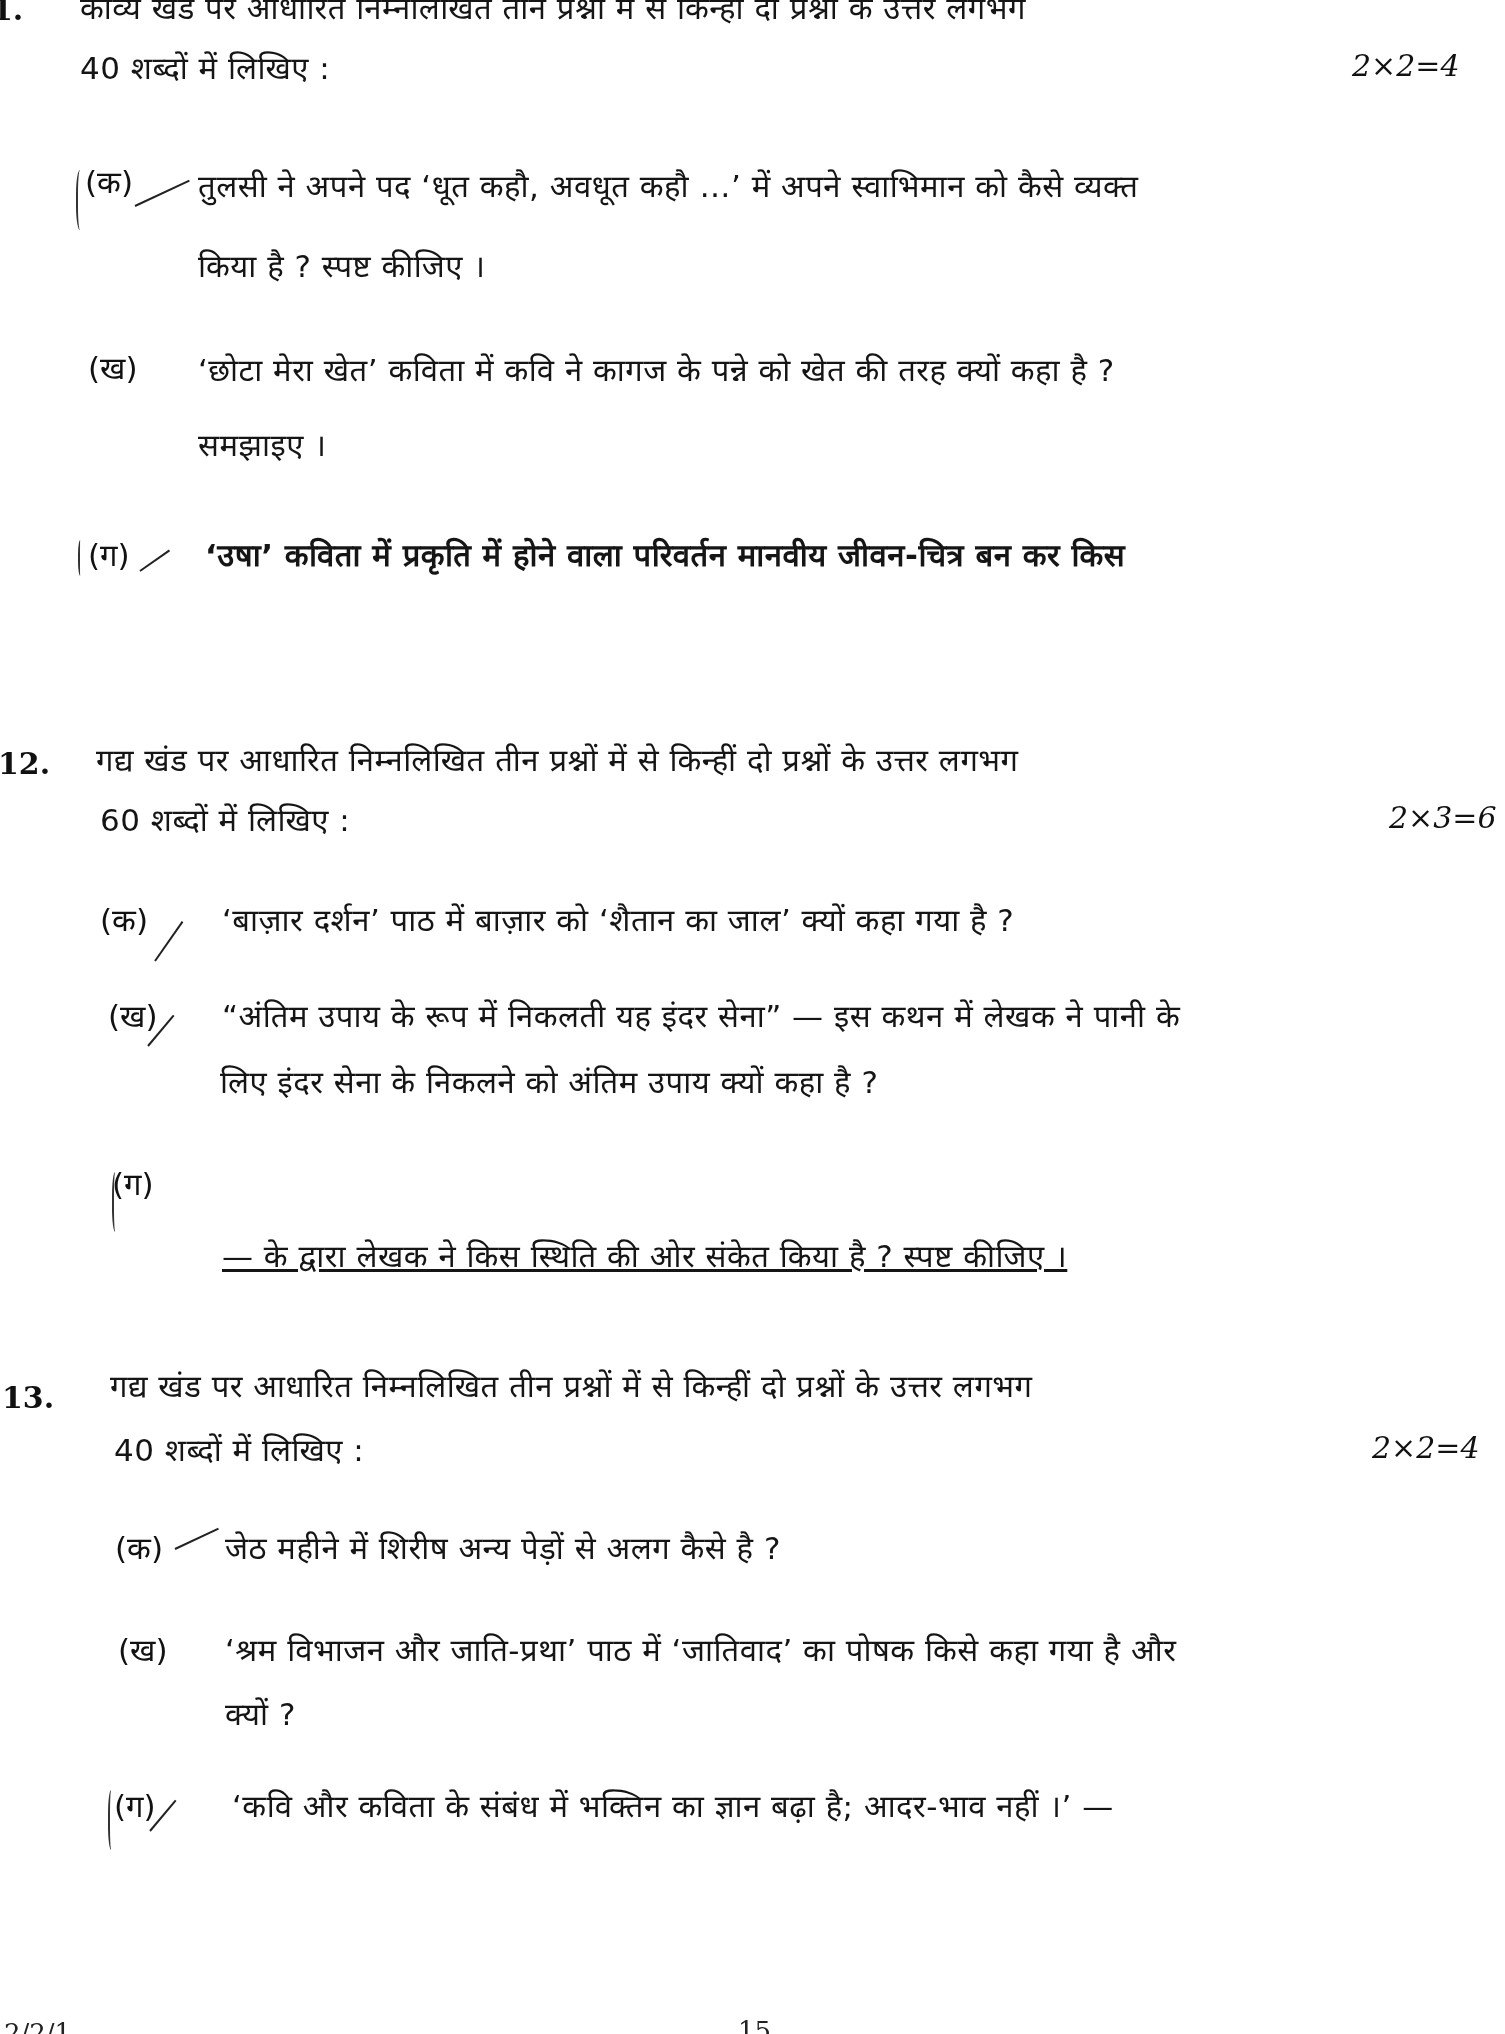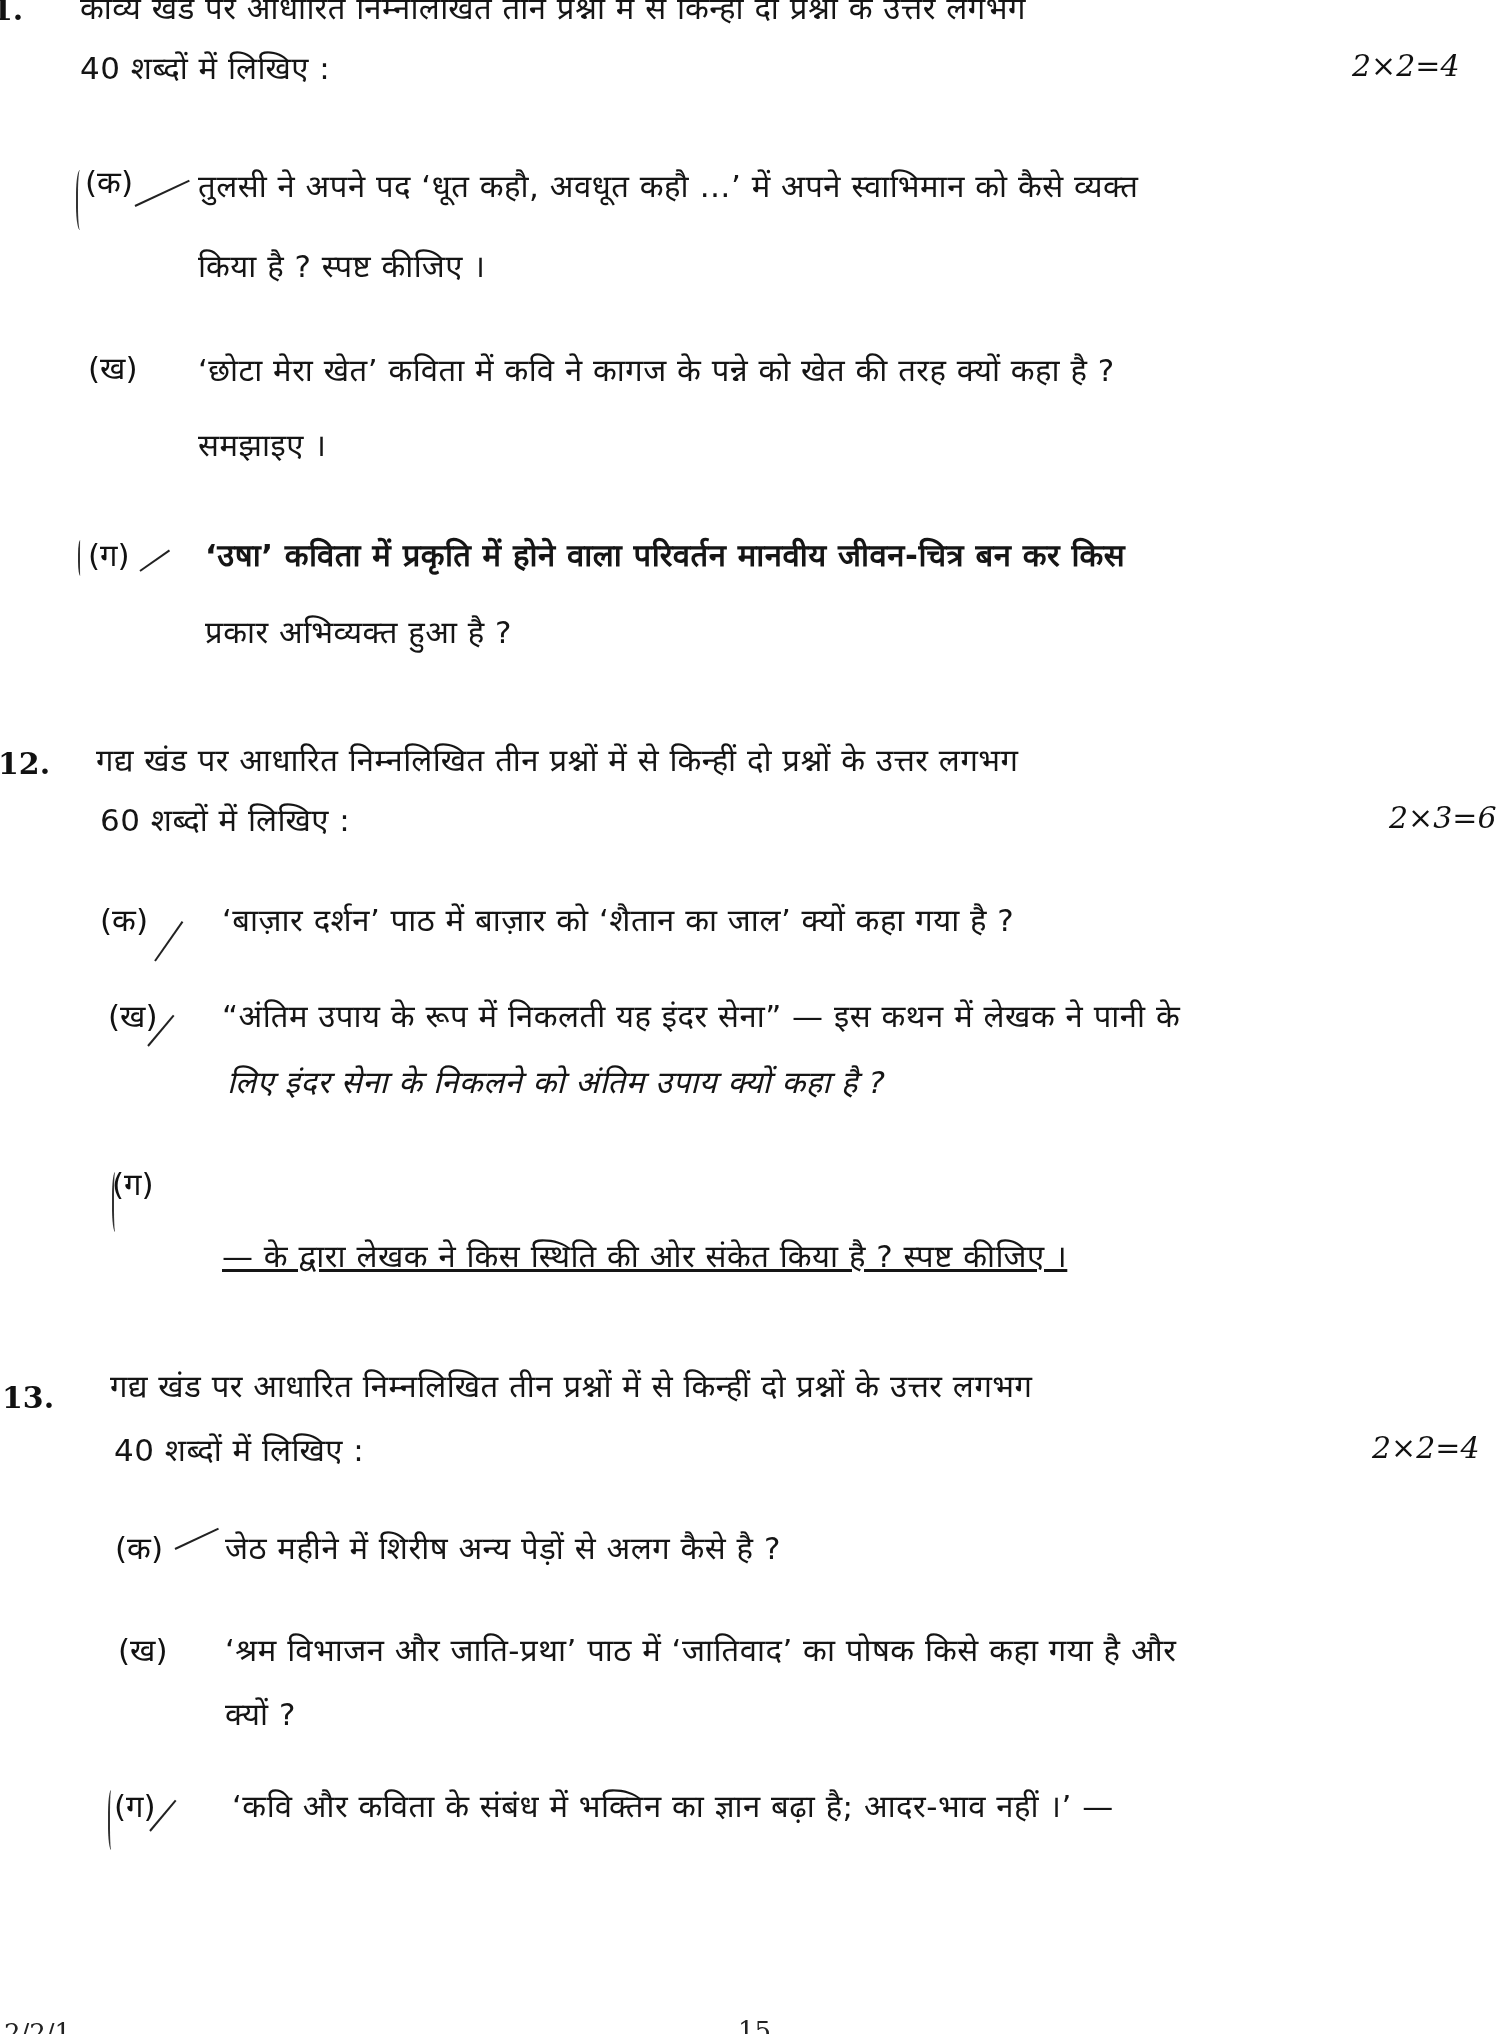--- a/index.html
+++ b/index.html
@@ -49,35 +49,34 @@
   <div class="line" style="left:198px; top:246px;">किया है ? स्पष्ट कीजिए ।</div>
 
   <div class="label" style="left:88px; top:348px;">(ख)</div>
   <div class="line" style="left:198px; top:350px;">‘छोटा मेरा खेत’ कविता में कवि ने कागज के पन्ने को खेत की तरह क्यों कहा है ?</div>
   <div class="line" style="left:198px; top:425px;">समझाइए ।</div>
 
   <div class="bracket" style="left:78px; top:540px; width:4px; height:36px;"></div>
   <div class="label" style="left:88px; top:535px;">(ग)</div>
   <div class="tick" style="left:140px; top:570px; width:36px; transform:rotate(-35deg);"></div>
   <div class="line" style="left:205px; top:535px;font-weight:bold;">‘उषा’ कविता में प्रकृति में होने वाला परिवर्तन मानवीय जीवन-चित्र बन कर किस</div>
-  <div class="line" style="left:205px; top:612px;">प्रकार अभिव्यक्त हुआ है ?</div>
 
   <div class="qnum" style="left:-2px; top:746px;">12.</div>
   <div class="line" style="left:96px; top:740px;">गद्य खंड पर आधारित निम्नलिखित तीन प्रश्नों में से किन्हीं दो प्रश्नों के उत्तर लगभग</div>
   <div class="line" style="left:100px; top:800px;">60 शब्दों में लिखिए :</div>
   <div class="marks" style="left:1362px; top:800px;margin-left:27px;">2×3=6</div>
 
   <div class="label" style="left:100px; top:900px;">(क)</div>
   <div class="tick" style="left:155px; top:960px; width:48px; transform:rotate(-55deg);"></div>
   <div class="line" style="left:222px; top:900px;">‘बाज़ार दर्शन’ पाठ में बाज़ार को ‘शैतान का जाल’ क्यों कहा गया है ?</div>
 
   <div class="label" style="left:108px; top:996px;">(ख)</div>
   <div class="tick" style="left:148px; top:1045px; width:40px; transform:rotate(-50deg);"></div>
   <div class="line" style="left:222px; top:996px;">“अंतिम उपाय के रूप में निकलती यह इंदर सेना” — इस कथन में लेखक ने पानी के</div>
-  <div class="line" style="left:227px; top:1062px;font-style:italic;">लिए इंदर सेना के निकलने को अंतिम उपाय क्यों कहा है ?</div>
+  <div class="line" style="left:220px; top:1062px;">लिए इंदर सेना के निकलने को अंतिम उपाय क्यों कहा है ?</div>
 
   <div class="bracket" style="left:112px; top:1172px; width:6px; height:60px;"></div>
   <div class="label" style="left:112px; top:1164px;">(ग)</div>
   <div class="line" style="left:222px; top:1236px;text-decoration:underline;">— के द्वारा लेखक ने किस स्थिति की ओर संकेत किया है ? स्पष्ट कीजिए ।</div>
 
   <div class="qnum" style="left:2px; top:1372px;margin-top:8px;">13.</div>
   <div class="line" style="left:110px; top:1366px;">गद्य खंड पर आधारित निम्नलिखित तीन प्रश्नों में से किन्हीं दो प्रश्नों के उत्तर लगभग</div>
   <div class="line" style="left:114px; top:1430px;">40 शब्दों में लिखिए :</div>
   <div class="marks" style="left:1372px; top:1430px;">2×2=4</div>
 

